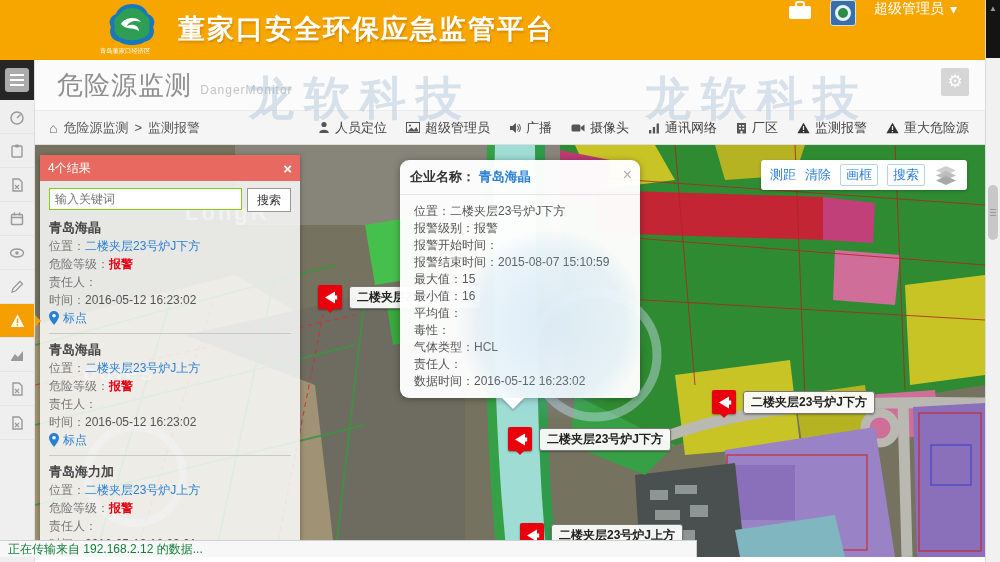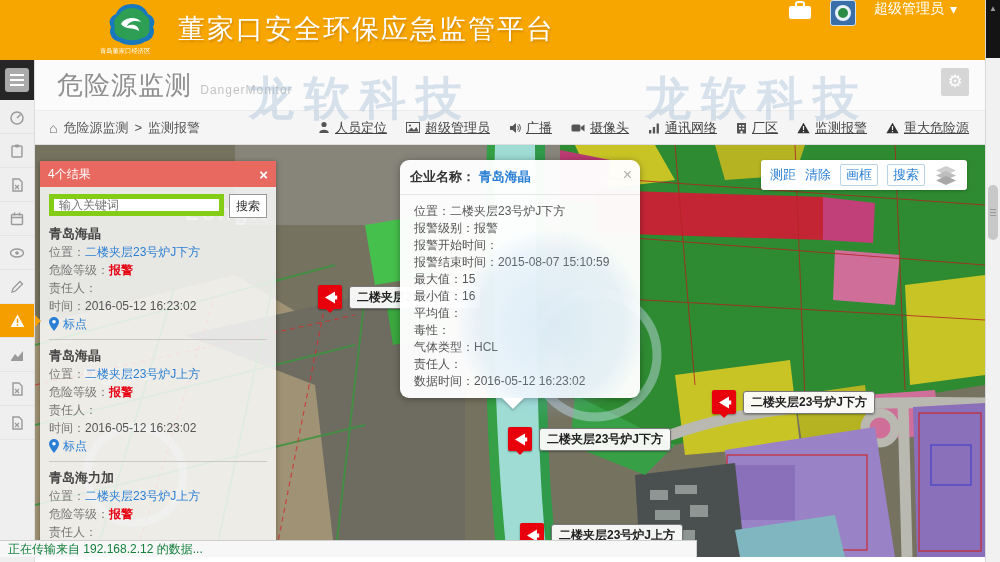--- a/index.html
+++ b/index.html
@@ -4,21 +4,21 @@
 <style>
   * { margin:0; padding:0; box-sizing:border-box; }
   html,body { width:1000px; height:562px; overflow:hidden; background:#fff;
               font-family:"Liberation Sans","DejaVu Sans",sans-serif; }
   body { position:relative; }
 
   
   .header { position:absolute; left:0; top:0; width:985px; height:60px; background:#F7A600; z-index:50; }
   .logo { position:absolute; left:102px; top:2px; width:60px; height:56px; text-align:center; }
   .logo-caption { position:absolute; left:96px; top:46px; width:78px; font-size:7px; color:#fff; white-space:nowrap; transform:scale(.9); }
-  .app-title { position:absolute; left:178px; top:11px; font-size:27px; font-weight:400; color:#fff; letter-spacing:2px; text-shadow:1px 2px 2px rgba(150,85,0,.35); }
+  .app-title { position:absolute; left:178px; top:11px; font-size:27px; font-weight:700; color:#fff; letter-spacing:2px; text-shadow:1px 2px 2px rgba(150,85,0,.35); }
   .header-right { position:absolute; right:28px; top:0; height:60px; display:flex; align-items:flex-start; gap:18px; }
   .avatar { width:26px; height:26px; border-radius:3px; background:#3a6ea8; display:flex; align-items:center; justify-content:center; border:1px solid #cfe0ef; }
   .avatar .ring { width:16px; height:16px; border-radius:50%; background:#2c8c46; border:3px solid #e8f2fa; }
   .user-menu { color:#fff; font-size:14px; display:flex; align-items:center; gap:6px; cursor:pointer; }
 
   
   .sidebar { position:absolute; left:0; top:60px; width:35px; height:502px; background:#efefef; border-right:1px solid #dcdcdc; z-index:40; }
   .sb-top { height:40px; background:#262626; display:flex; align-items:center; justify-content:center; }
   .sb-burger { width:24px; height:24px; border-radius:3px; background:#ababab; display:flex; flex-direction:column; justify-content:center; gap:3px; align-items:center; cursor:pointer; }
   .sb-burger i { display:block; width:14px; height:2px; background:#fff; }
@@ -30,39 +30,39 @@
   .subheader { position:absolute; left:35px; top:60px; width:950px; height:50px; background:#fbfbfb; z-index:10; }
   .page-title { position:absolute; left:22px; top:8px; font-size:26px; color:#8f8f8f; letter-spacing:1px; }
   .page-subtitle { font-size:12px; color:#c4c4c4; letter-spacing:1px; }
   .gear-btn { position:absolute; right:16px; top:8px; width:28px; height:28px; background:#d6d6d6; border-radius:2px; color:#fff; font-size:17px; text-align:center; line-height:28px; cursor:pointer; }
 
   
   .crumb-row { position:absolute; left:35px; top:110px; width:950px; height:35px; background:#f5f5f5; border-top:1px solid #ececec; border-bottom:1px solid #ddd; display:flex; align-items:center; z-index:10; }
   .breadcrumb { display:flex; align-items:center; gap:6px; padding-left:14px; font-size:13px; color:#555; }
   .breadcrumb .home-glyph { font-size:14px; color:#666; }
   .nav-toolbar { margin-left:auto; display:flex; align-items:center; gap:19px; padding-right:16px; }
-  .nav-item { display:flex; align-items:center; gap:5px; font-size:13px; color:#444; cursor:pointer; white-space:nowrap;text-decoration:underline; }
+  .nav-item { display:flex; align-items:center; gap:5px; font-size:13px; color:#444; cursor:pointer; white-space:nowrap; }
   .nav-item svg { display:block; }
 
   
   .wm { position:absolute; font-weight:bold; color:rgba(155,185,210,.38); pointer-events:none; z-index:15; white-space:nowrap; }
   .wm-big { font-size:46px; letter-spacing:10px; }
   .wm-map { color:rgba(225,233,242,.55); font-size:22px; letter-spacing:3px; z-index:4; }
 
   
   .map { position:absolute; left:35px; top:145px; width:950px; height:412px; overflow:hidden; background:#75725f; z-index:5; }
   .map svg.terrain { position:absolute; left:0; top:0; }
 
   
-  .results-panel { position:absolute; left:5px; top:16px; width:236px; height:390px; overflow:hidden; z-index:18; box-shadow:0 1px 5px rgba(0,0,0,.35); }
+  .results-panel { position:absolute; left:5px; top:10px; width:260px; height:390px; overflow:hidden; z-index:18; box-shadow:0 1px 5px rgba(0,0,0,.35); }
   .rp-header { height:26px; background:#E8695F; color:#fff; font-size:12px; display:flex; align-items:center; justify-content:space-between; padding:0 8px; }
   .rp-close { cursor:pointer; font-size:15px; font-weight:bold; }
   .rp-body { background:rgba(252,252,252,.85); height:364px; padding:7px 9px; }
   .rp-search { display:flex; gap:5px; margin-bottom:4px; }
-  .rp-search input { flex:1; height:22px; border:5px solid #84cc16; background:#fff; font-size:12px; padding:0 5px; color:#333; }
+  .rp-search input { flex:1; height:22px; border:1px solid #84cc16; background:#fff; font-size:12px; padding:0 5px; color:#333; }
   .rp-search button { width:44px; height:24px; background:#fff; border:1px solid #999; font-size:12px; color:#333; cursor:pointer; }
   .ri-name { font-size:13px; font-weight:bold; color:#444; line-height:19px; margin-top:6px; }
   .ri-row { font-size:12px; color:#777; line-height:18px; white-space:nowrap; }
   .ri-row .val-loc { color:#2A7FD4; }
   .ri-row .val-alarm { color:#E60012; font-weight:bold; }
   .ri-row .val-time { color:#555; }
   .ri-mark { font-size:12px; color:#2A7FD4; line-height:18px; display:flex; align-items:center; gap:4px; cursor:pointer; }
   .ri-divider { border-top:1px solid #c9c9c9; margin:6px 0 2px; }
 
   

